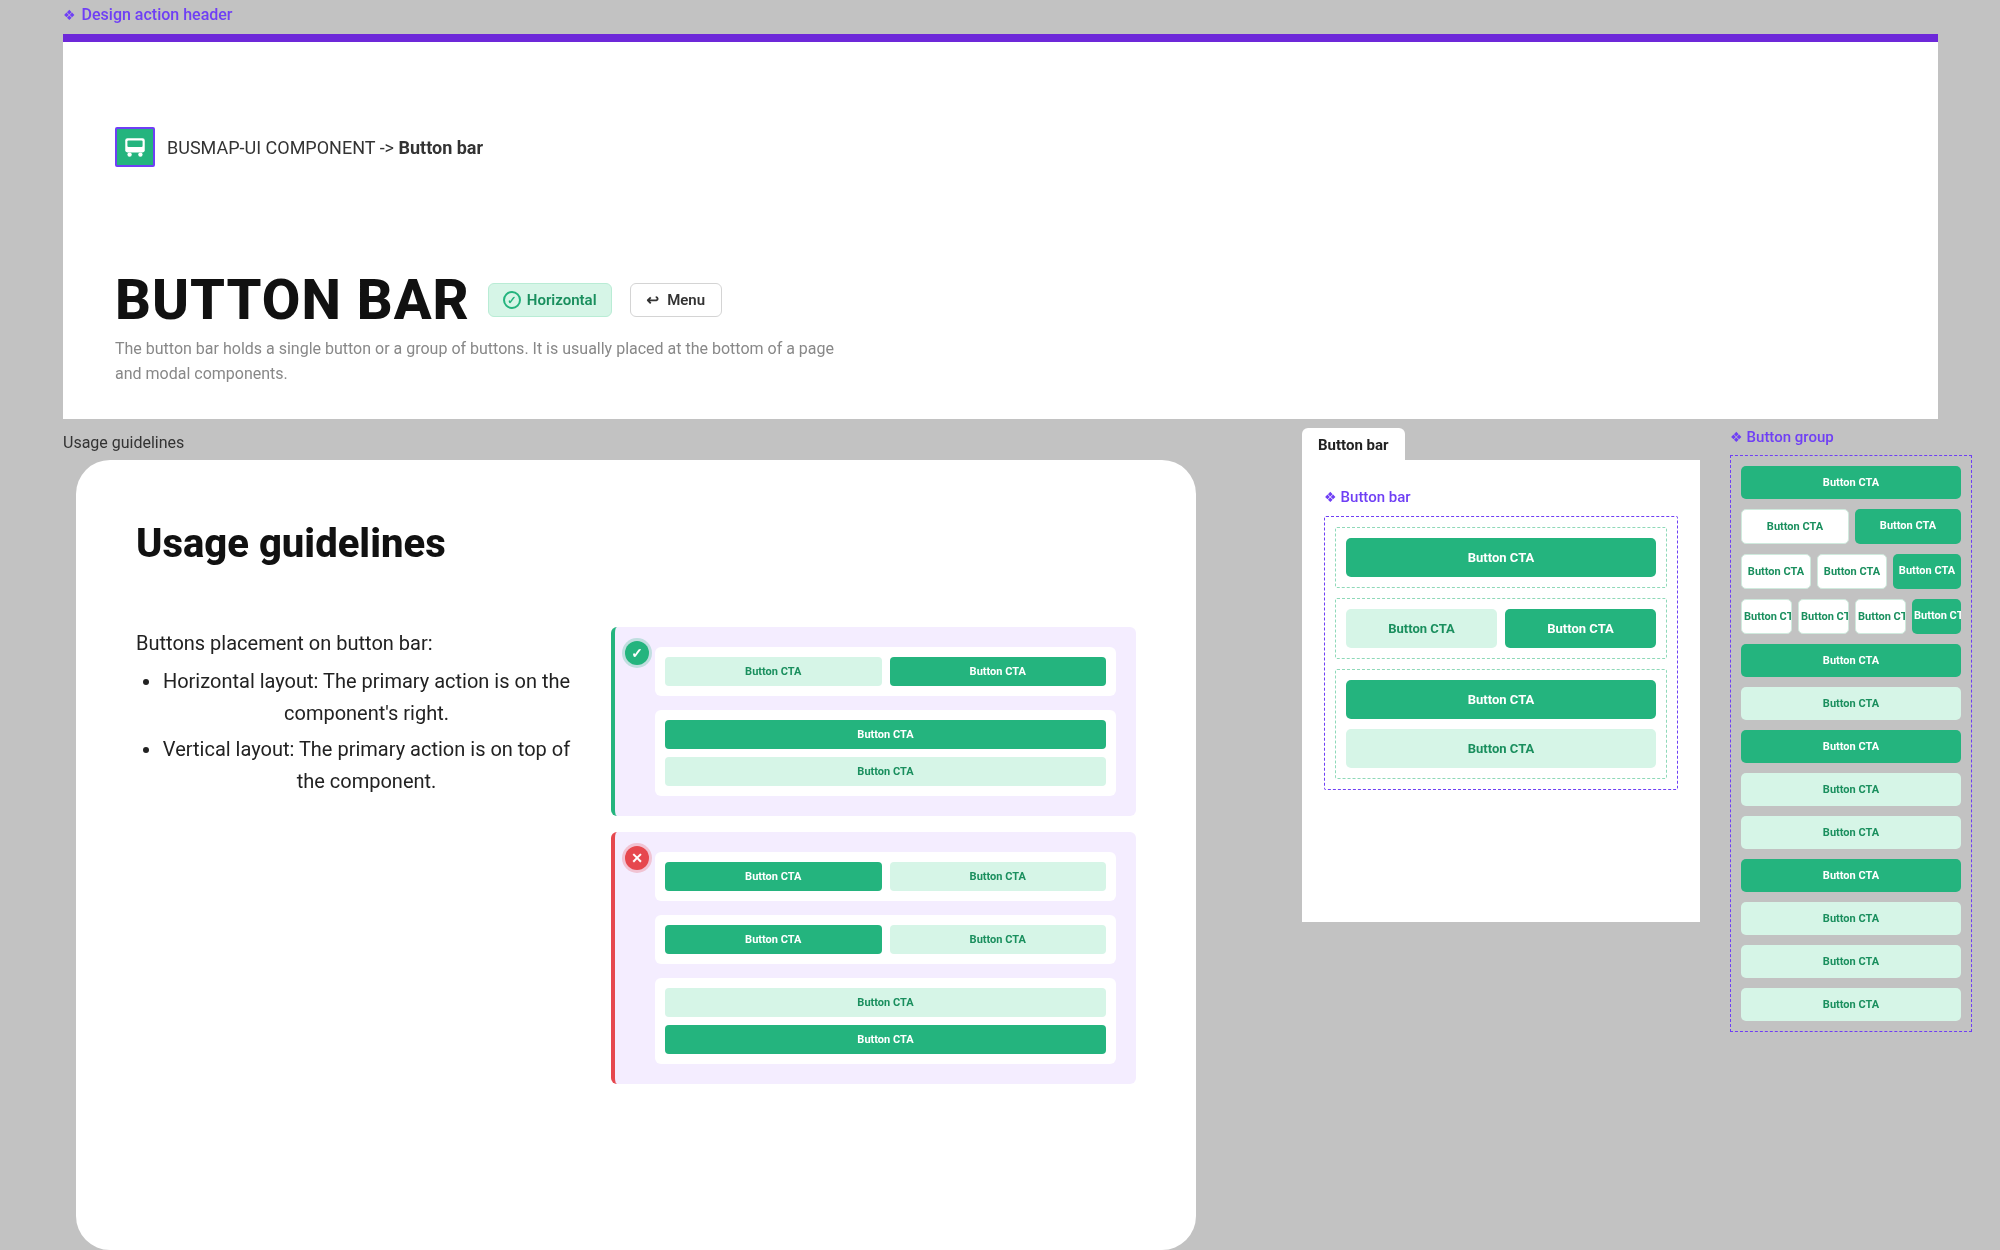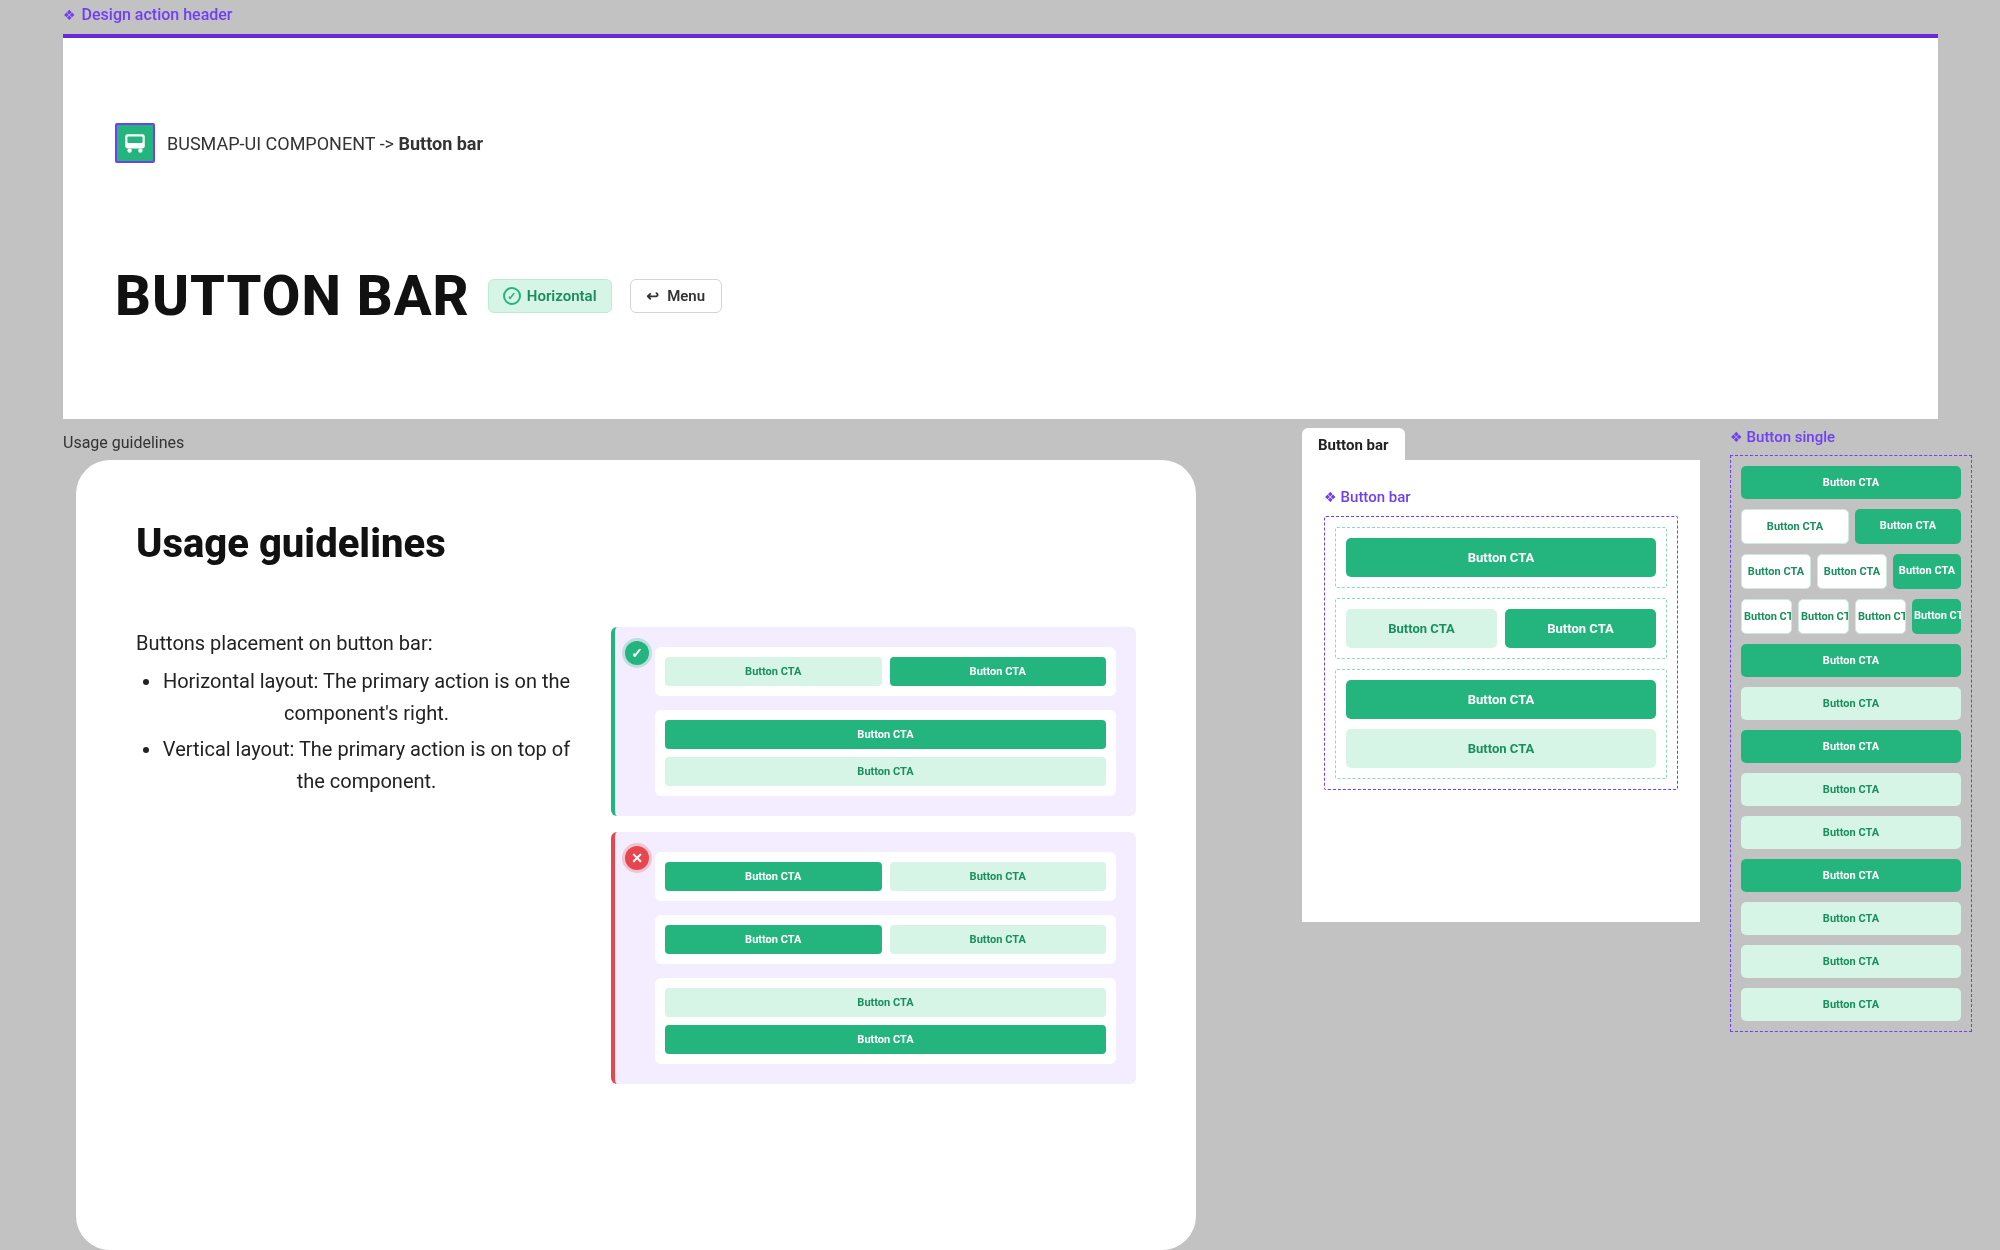--- a/index.html
+++ b/index.html
@@ -30,21 +30,21 @@
 }
 
 
 .header-panel {
   position: absolute;
   top: 34px;
   left: 63px;
   width: 1875px;
   height: 385px;
   background: #fff;
-  border-top: 4px solid #6d28d9;
+  border-top: 8px solid #6d28d9;
 }
 .breadcrumb-row {
   position: absolute;
   top: 85px;
   left: 52px;
   display: flex;
   align-items: center;
   gap: 12px;
 }
 .bus-icon-container {
@@ -320,20 +320,21 @@
     <div class="badge-autolayout">
       <span class="check-circle">✓</span>
       <span>Horizontal</span>
     </div>
     <div class="badge-menu">
       <span class="undo-arrow">↩</span>
       <span class="label">Menu</span>
     </div>
   </div>
 
+  <div class="description">The button bar holds a single button or a group of buttons. It is usually placed at the bottom of a page and modal components.</div>
 </div>
 
 <div class="section-label usage-frame-label">Usage guidelines</div>
 
 <div class="usage-card">
   <h2>Usage guidelines</h2>
   <div class="usage-body">
     <div class="usage-text">
       <div>Buttons placement on button bar:</div>
       <ul>
@@ -393,21 +394,21 @@
     </div>
     <div class="dashed-inner">
       <div class="cta-btn primary">Button CTA</div>
       <div class="cta-btn secondary">Button CTA</div>
     </div>
   </div>
 </div>
 
 <div class="buttongroup-label">
   <span class="diamond-icon-purple">❖</span>
-  <span>Button single</span>
+  <span>Button group</span>
 </div>
 
 <div class="buttongroup-frame">
   <div class="bg-btn primary">Button CTA</div>
   <div class="bg-row">
     <div class="bg-btn outlined">Button CTA</div>
     <div class="bg-btn primary">Button CTA</div>
   </div>
   <div class="bg-row">
     <div class="bg-btn outlined">Button CTA</div>

